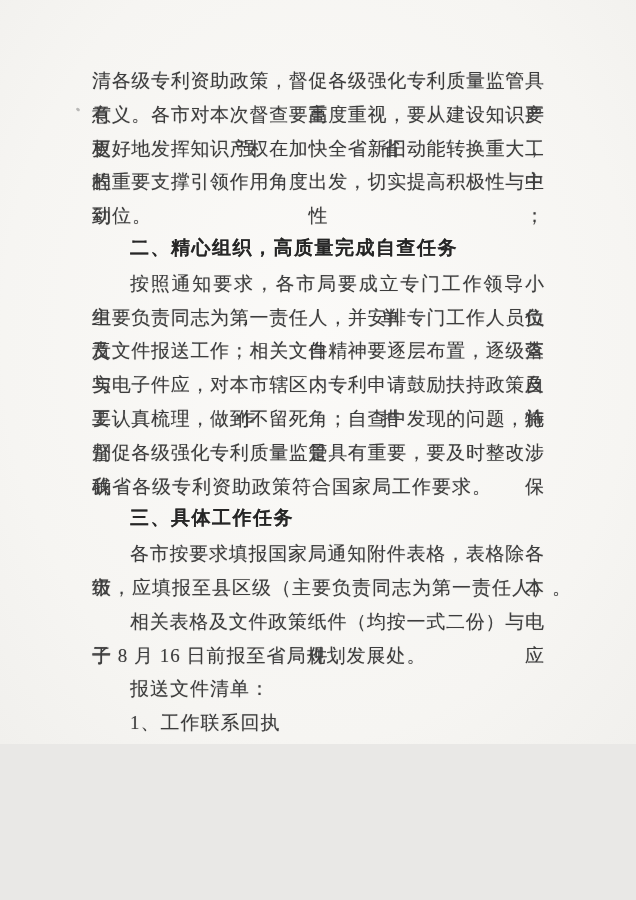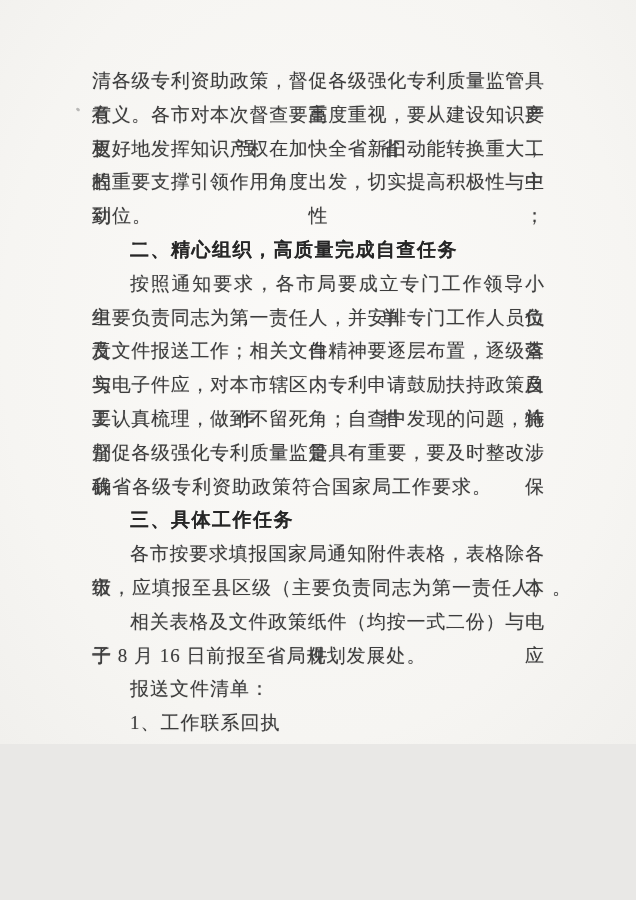--- a/index.html
+++ b/index.html
@@ -35,21 +35,21 @@
     white-space: normal;
     text-align: justify;
     text-align-last: justify;
     letter-spacing: 0;
   }
   .line.indent {
     text-indent: 38px;
     font-family: Liberation Serif, serif;
   }
   .line.heading {
-    font-family: Liberation Sans, sans-serif;
+    font-family: Liberation Mono, monospace;
     font-weight: bold;
     color: var(--heading-ink, #262626);
     letter-spacing: 1.5px;
     text-shadow: 0 0 0.5px rgba(30, 30, 30, 0.6);
   }
   .page-number {
     position: absolute;
     top: 828px;
     left: 0;
     width: 100%;

